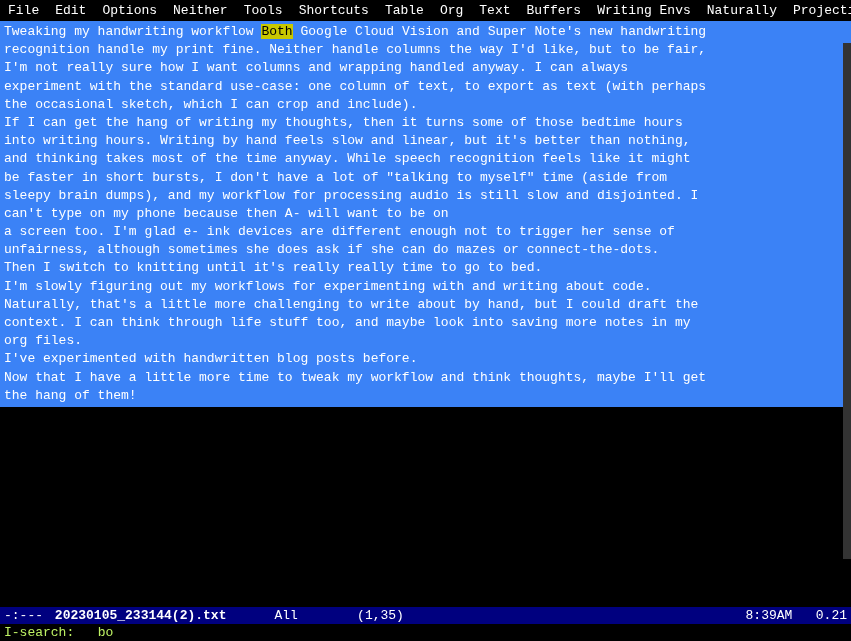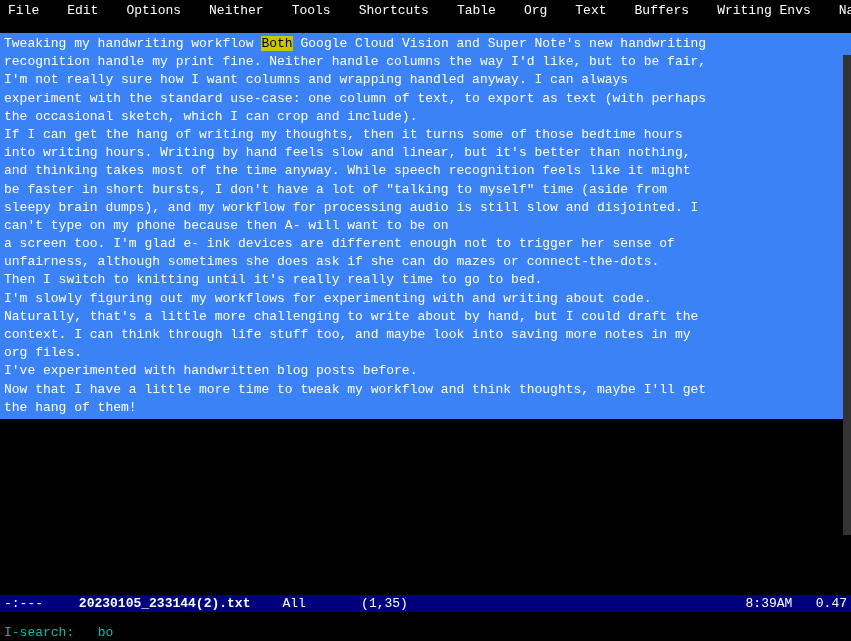--- a/index.html
+++ b/index.html
@@ -1,19 +1,18 @@
 <!DOCTYPE html>
 <html><head>
   <meta charset="utf-8">
   <style>
     * {
       margin: 0;
       padding: 0;
       box-sizing: border-box;
-      gap: 12px;
     }
 
     body {
       background: #000;
       color: #fff;
       font-family: 'Courier New', Courier, monospace;
       font-size: 13px;
       width: 851px;
       height: 641px;
       overflow: hidden;
@@ -74,30 +73,31 @@
     }
 
     .status-filename {
       font-weight: bold;
       color: #fff;
       margin-right: 20px;
     }
 
     .status-info {
       color: #fff;
+      margin-left: 28px;
     }
 
     .status-time {
       margin-left: auto;
       color: #fff;
     }
 
     #minibuffer {
       background: #000;
-      color: #14b8a6;
+      color: #bef264;
       padding: 1px 4px;
       font-size: 13px;
       flex-shrink: 0;
     }
 
     .scrollbar {
       position: absolute;
       right: 0;
       top: 22px;
       width: 8px;
@@ -159,21 +159,21 @@
   <span class="status-dashes">-:---</span>
   <span>&nbsp;</span>
   <span class="status-filename">20230105_233144(2).txt</span>
   <span class="status-info">All</span>
   <span>&nbsp;&nbsp;&nbsp;&nbsp;</span>
   <span class="status-info">(1,35)</span>
   <span>&nbsp;&nbsp;&nbsp;&nbsp;</span>
   <span class="status-time">
     <span>8:39AM</span>
     <span>&nbsp;</span>
-    <span>0.47</span>
+    <span>0.21</span>
   </span>
 </div>
 
 <div id="minibuffer">
   <span>I-search:</span>
   <span>&nbsp;</span>
   <span>bo</span>
 </div>
 
 </body></html>

